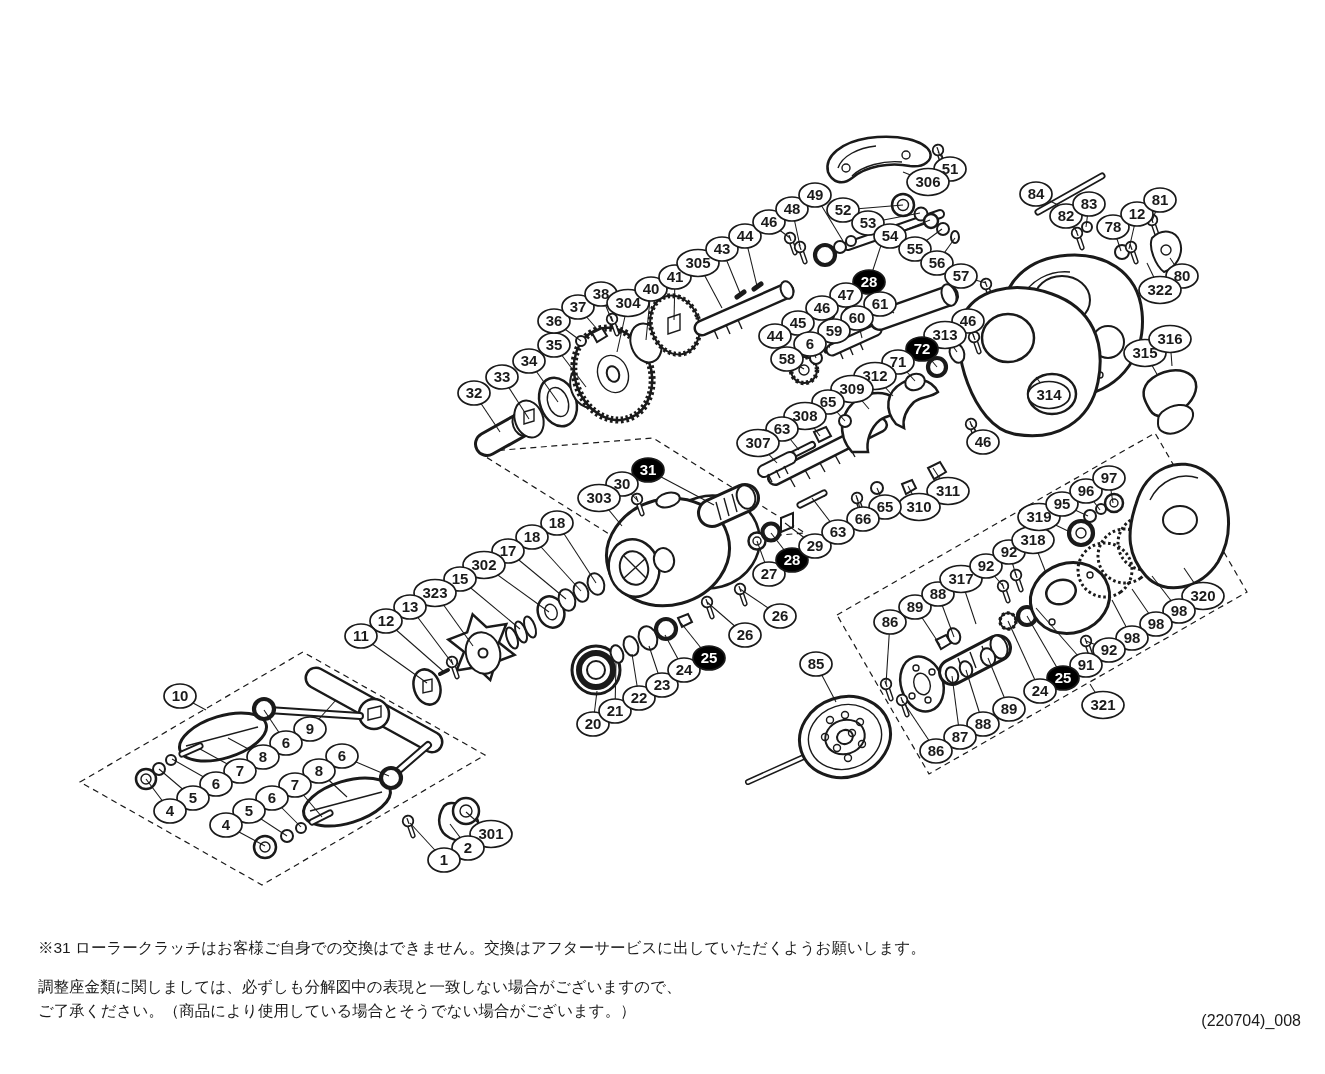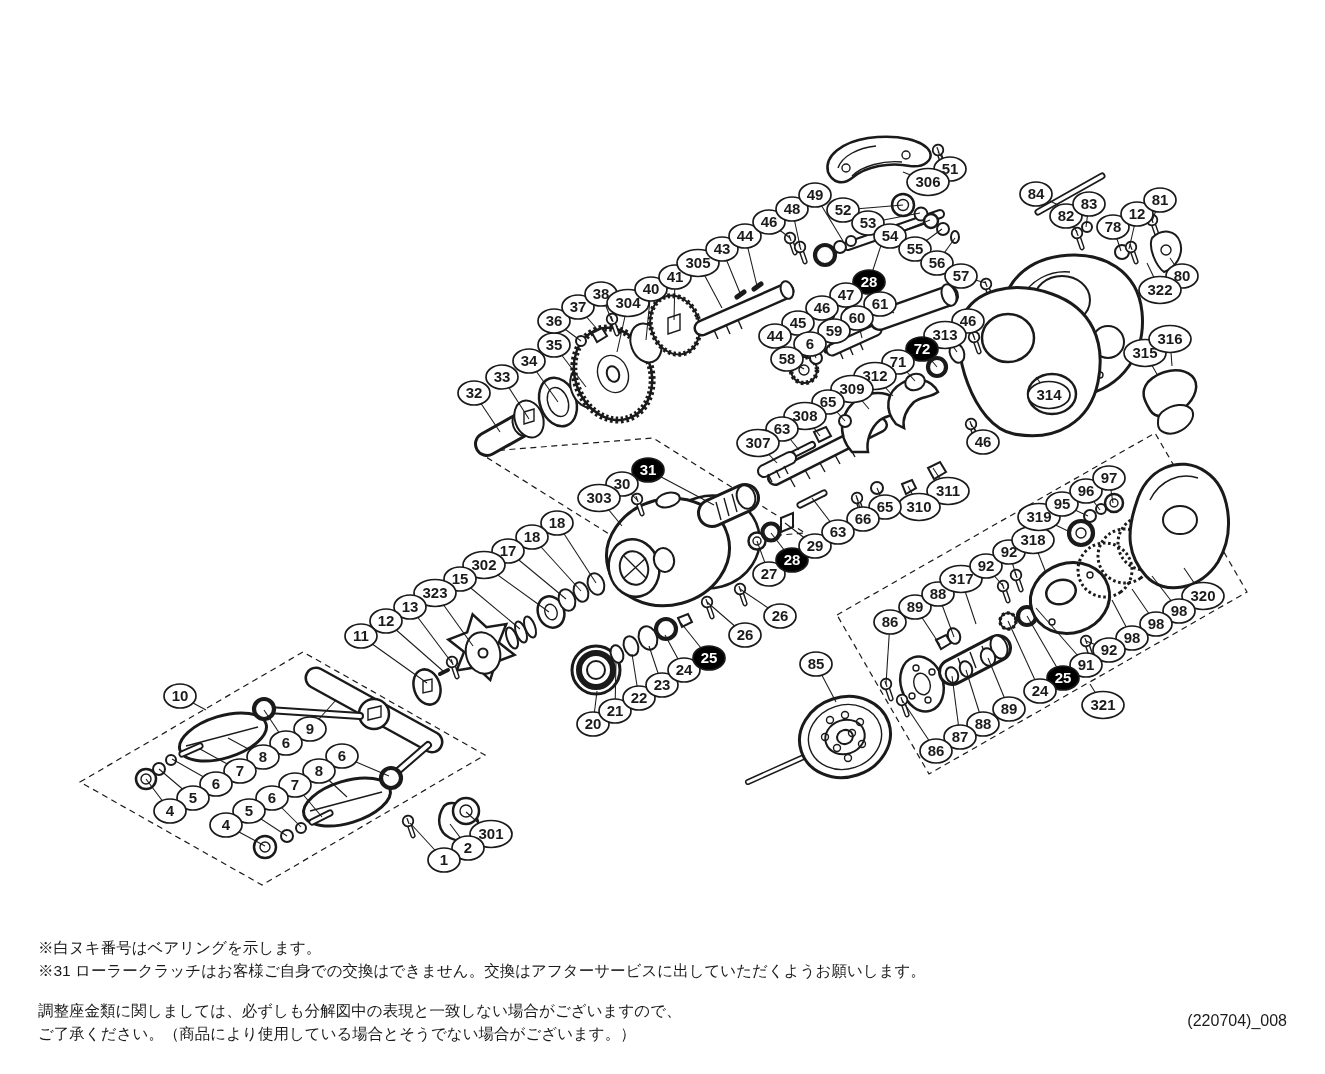--- a/index.html
+++ b/index.html
@@ -16,21 +16,21 @@
   .brg{fill:#fff;stroke:#1a1a1a;stroke-width:4.2;}
   .teeth{fill:none;stroke:#1a1a1a;stroke-dasharray:2.6 2.6;}
   .dashbox{fill:none;stroke:#1a1a1a;stroke-width:1.2;stroke-dasharray:6 4.5;}
   .leader{stroke:#1a1a1a;stroke-width:1.05;}
   .balloon-ellipse{stroke:#1a1a1a;stroke-width:1.7;}
   .balloon-num{font-family:"Liberation Sans",sans-serif;font-weight:700;font-size:15px;text-anchor:middle;}
   
   .notes{position:absolute;left:38px;top:936px;color:#1a1a1a;font-size:15.5px;line-height:1.5;}
   .note-line{white-space:nowrap;}
   .disclaimer{margin-top:16px;}
-  .sheet-code{position:absolute;top:1012px;right:38px;color:#1a1a1a;font-size:16px;}
+  .sheet-code{position:absolute;top:1012px;right:24px;color:#1a1a1a;font-size:16px;}
 </style>
 </head>
 <body>
 
 <div class="page">
 
 <svg class="diagram" width="1325" height="1074" viewBox="0 0 1325 1074">
   <defs>
     <g id="scr">
       <line x1="3" y1="2" x2="13" y2="8.5" stroke="#1a1a1a" stroke-width="5.2" stroke-linecap="round"></line>
@@ -949,21 +949,20 @@
           <text x="960" y="742.2" class="balloon-num" fill="#1a1a1a">87</text>
         </g>
         <g>
           <ellipse cx="936" cy="751" rx="16" ry="12" class="balloon-ellipse" fill="#ffffff"></ellipse>
           <text x="936" y="756.2" class="balloon-num" fill="#1a1a1a">86</text>
         </g>
       </g>
 </svg>
 
 <div class="notes">
-  <div class="note-line">※白ヌキ番号はベアリングを示します。</div>
   <div class="note-line">※31 ローラークラッチはお客様ご自身での交換はできません。交換はアフターサービスに出していただくようお願いします。</div>
   <div class="disclaimer">
     <div class="note-line">調整座金類に関しましては、必ずしも分解図中の表現と一致しない場合がございますので、</div>
     <div class="note-line">ご了承ください。（商品により使用している場合とそうでない場合がございます。）</div>
   </div>
 </div>
 
 <div class="sheet-code">(220704)_008</div>
 
 </div>

